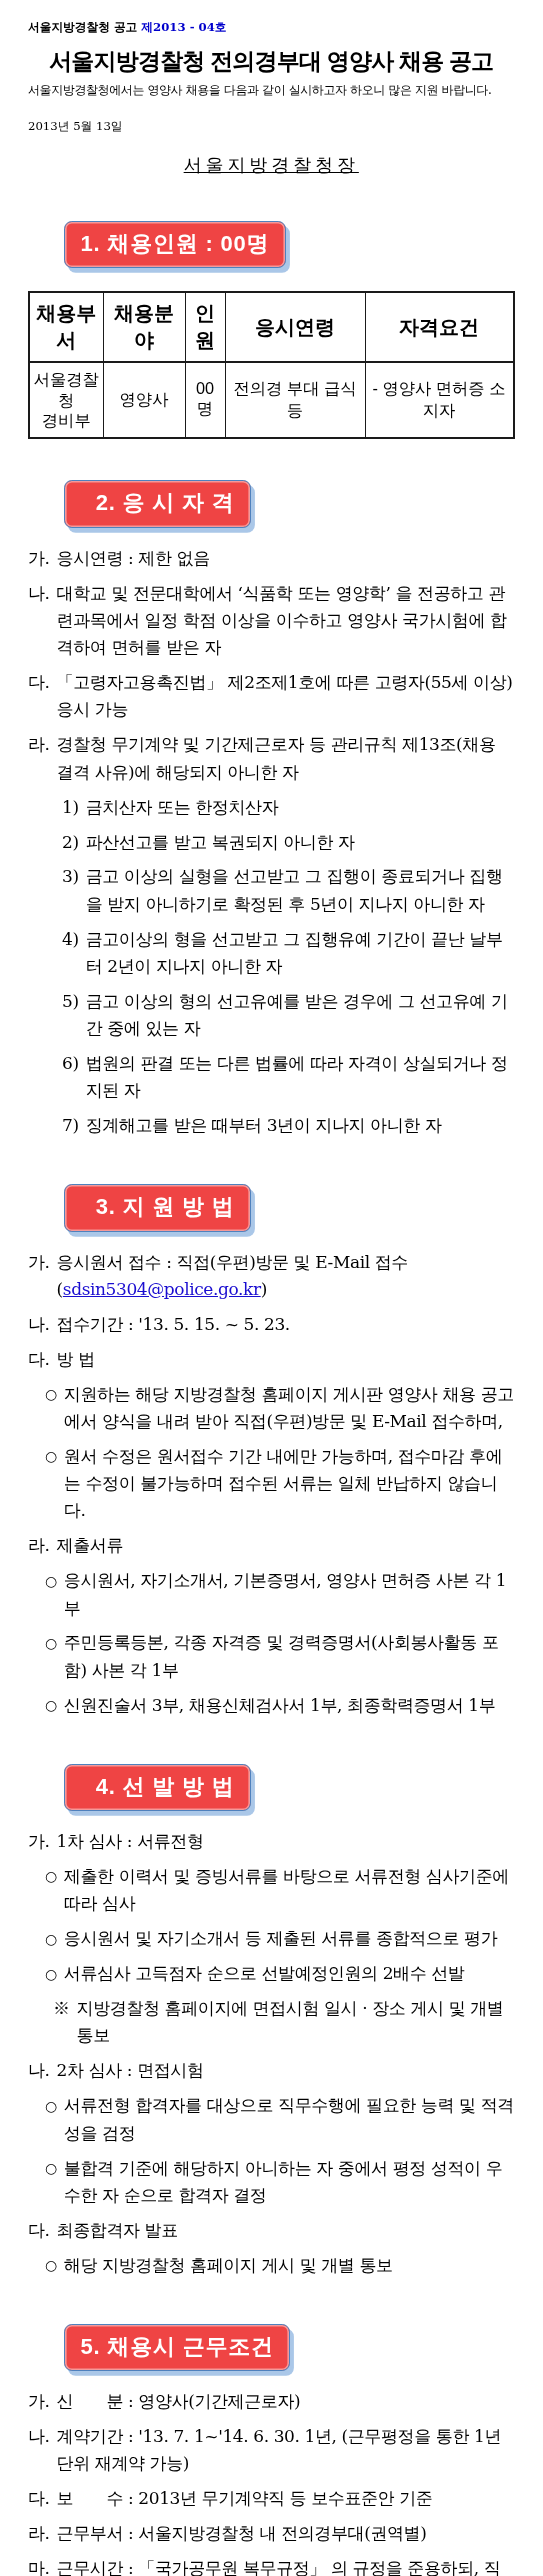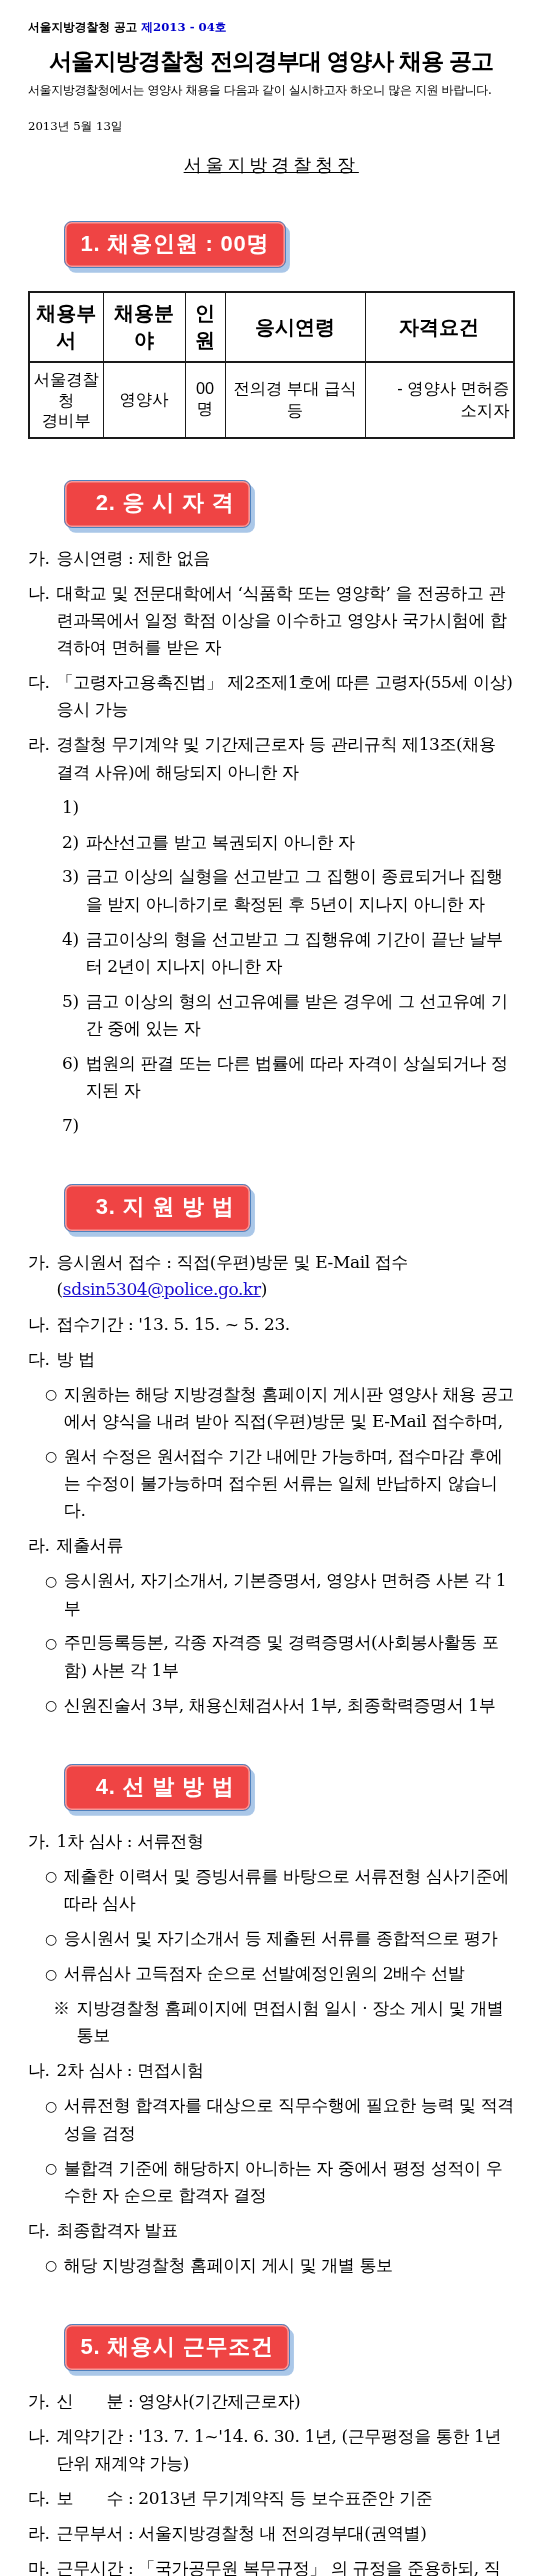--- a/index.html
+++ b/index.html
@@ -33,21 +33,21 @@
   .note{padding-left:25px;}
   .mail{color:#1a0dd0;text-decoration:underline;cursor:pointer;}
 
   table{width:100%;border-collapse:collapse;table-layout:fixed;
     font-family:"Liberation Sans","DejaVu Sans",sans-serif;}
   .t1{margin:23px 0 4.7px;border:2.3px solid #1a1a1a;}
   .t1 th{font-size:20px;font-weight:bold;padding:7px 1.6px;border:1.6px solid #1a1a1a;
     border-bottom:2.3px solid #1a1a1a;}
   .t1 td{font-size:16.3px;padding:6.2px 3.1px;border:1.6px solid #1a1a1a;height:44px;text-align:center;}
   .t1 td.dept{white-space:pre-line;line-height:1.25;margin-left:29px;}
-  .t1 td.qual{text-align:right;padding-left:23px;}
+  .t1 td.qual{text-align:center;padding-left:3px;}
 </style>
 </head>
 <body>
 
 <div class="page">
 
   
   <div class="notice-line">
     <span>서울지방경찰청 공고</span>
     <span class="no">제2013 - 04호</span>
@@ -107,20 +107,21 @@
     <div class="item">
       <span class="lbl">다.</span>
       <span class="txt">「고령자고용촉진법」 제2조제1호에 따른 고령자(55세 이상) 응시 가능</span>
     </div>
     <div class="item">
       <span class="lbl">라.</span>
       <span class="txt">경찰청 무기계약 및 기간제근로자 등 관리규칙 제13조(채용 결격 사유)에 해당되지 아니한 자</span>
     </div>
     <div class="item lv2">
       <span class="lbl">1)</span>
+      <span class="txt">금치산자 또는 한정치산자</span>
     </div>
     <div class="item lv2">
       <span class="lbl">2)</span>
       <span class="txt">파산선고를 받고 복권되지 아니한 자</span>
     </div>
     <div class="item lv2">
       <span class="lbl">3)</span>
       <span class="txt">금고 이상의 실형을 선고받고 그 집행이 종료되거나 집행을 받지 아니하기로 확정된 후 5년이 지나지 아니한 자</span>
     </div>
     <div class="item lv2">
@@ -130,20 +131,21 @@
     <div class="item lv2">
       <span class="lbl">5)</span>
       <span class="txt">금고 이상의 형의 선고유예를 받은 경우에 그 선고유예 기간 중에 있는 자</span>
     </div>
     <div class="item lv2">
       <span class="lbl">6)</span>
       <span class="txt">법원의 판결 또는 다른 법률에 따라 자격이 상실되거나 정지된 자</span>
     </div>
     <div class="item lv2">
       <span class="lbl">7)</span>
+      <span class="txt">징계해고를 받은 때부터 3년이 지나지 아니한 자</span>
     </div>
   </div>
 
   
   <div class="badge">
     <span>3. 지 원 방 법</span>
   </div>
   <div class="sec">
     <div class="item">
       <span class="lbl">가.</span>

